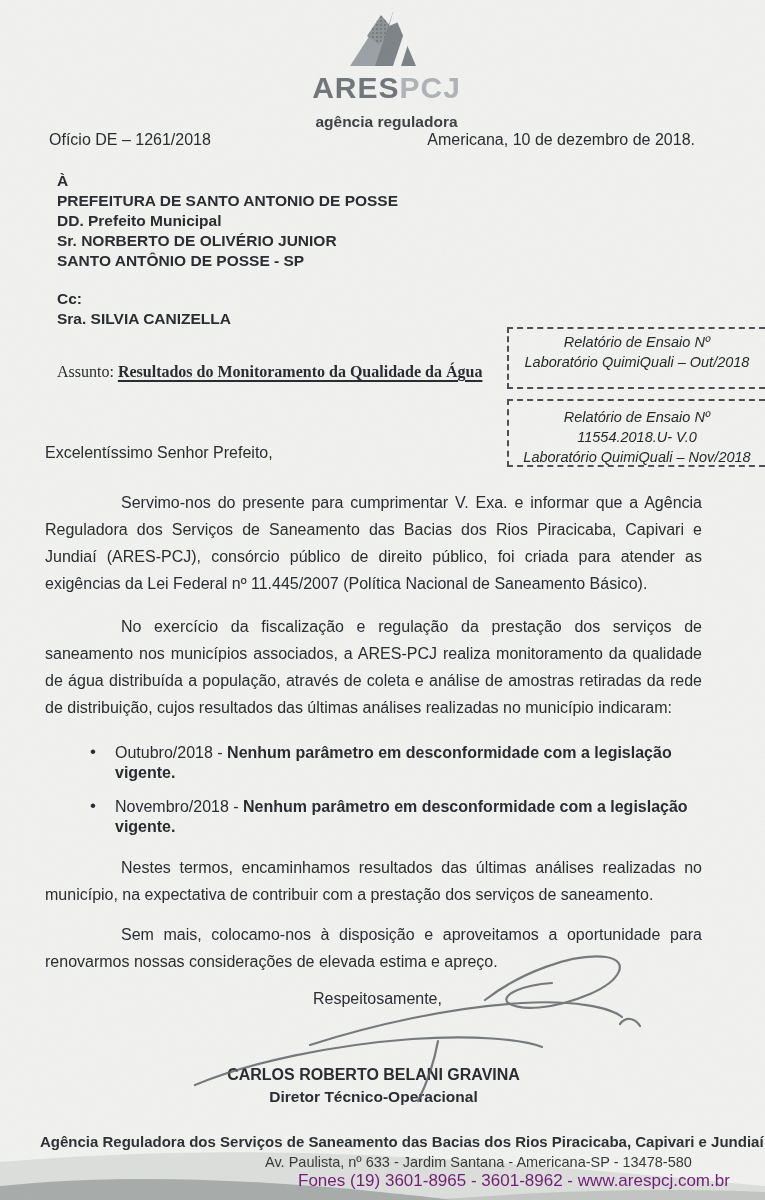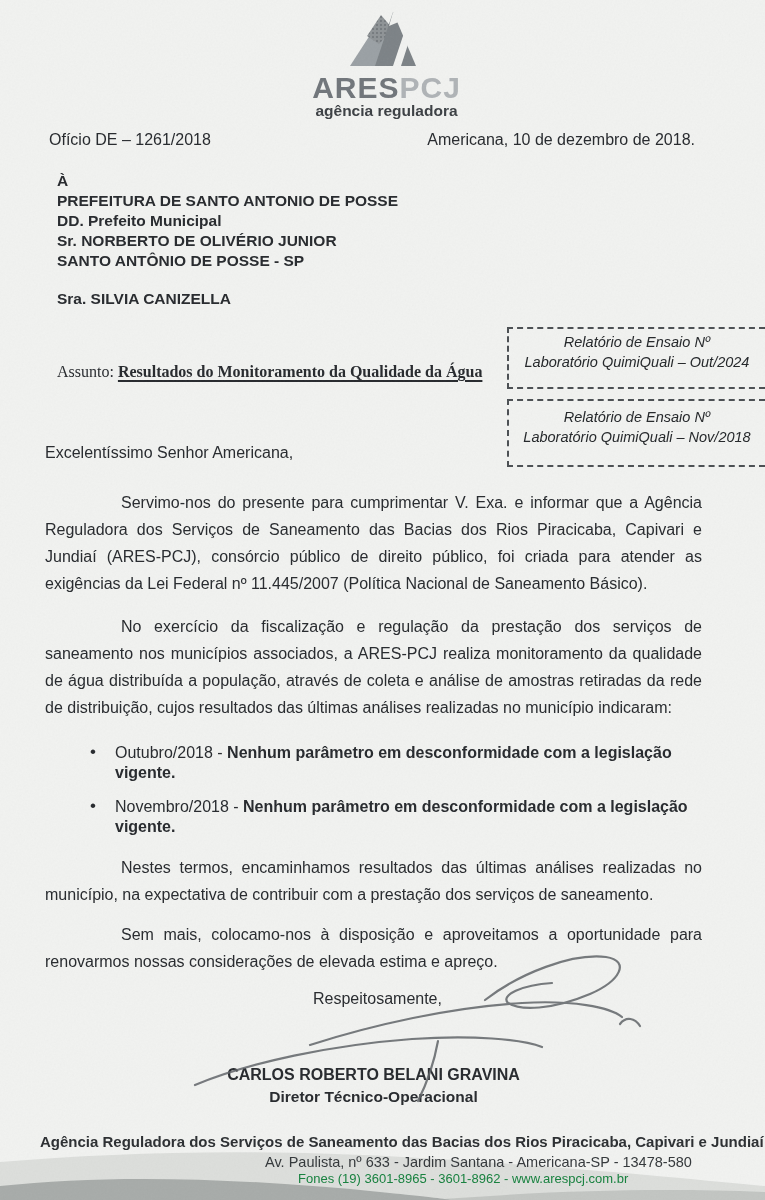--- a/index.html
+++ b/index.html
@@ -6,21 +6,21 @@
   .page{position:relative;width:765px;height:1200px;margin:0 auto;overflow:hidden;
         background:#f1f2f0;font-family:"Liberation Sans",sans-serif;color:#26292d;}
   .noise{position:absolute;inset:0;pointer-events:none;z-index:40;}
 
   
   .logo{position:absolute;top:12px;left:16px;width:765px;text-align:center;z-index:2;}
   .logo-inner{display:inline-block;transform:translateX(-12px);}
   .brand{font-size:30px;font-weight:bold;letter-spacing:1px;line-height:28px;margin-top:2px;}
   .brand .b1{color:#70757a;}
   .brand .b2{color:#afb3b6;font-weight:bold;}
-  .tagline{font-size:15.5px;font-weight:bold;color:#3b3f43;margin-top:0px;}
+  .tagline{font-size:15.5px;font-weight:bold;color:#3b3f43;margin-top:11px;}
 
   
   .office-ref{position:absolute;top:131px;left:49px;font-size:16px;}
   .date-line{position:absolute;top:131px;right:70px;font-size:16px;}
 
   
   .recipient{position:absolute;top:171px;left:57px;font-size:15.5px;font-weight:bold;line-height:20px;}
   .cc{position:absolute;top:289px;left:57px;font-size:15.5px;font-weight:bold;line-height:20px;}
   .subject{position:absolute;top:363px;left:57px;font-size:16px;font-family:Liberation Serif, serif;}
   .subject .subj-u{font-weight:bold;text-decoration:underline;text-decoration-thickness:2px;text-underline-offset:3px;}
@@ -52,21 +52,21 @@
   .signer-name{position:absolute;top:1066px;left:0;width:765px;text-align:center;
                font-size:16px;font-weight:bold;transform:translateX(-9px);}
   .signer-title{position:absolute;top:1088px;left:0;width:765px;text-align:center;
                 font-size:15.5px;font-weight:bold;transform:translateX(-9px);}
 
   
   .footer-wave{position:absolute;left:0;top:1128px;z-index:1;}
   .footer-org{position:absolute;top:1133px;left:40px;font-size:15px;font-weight:bold;
               white-space:nowrap;z-index:5;color:#2b2e31;}
   .footer-address{position:absolute;top:1154px;left:265px;font-size:14.5px;white-space:nowrap;z-index:5;color:#33373a;}
-  .footer-phone{position:absolute;top:1171px;left:298px;font-size:13px;white-space:nowrap;z-index:5;color:#15803d;}
+  .footer-phone{position:absolute;top:1171px;left:298px;font-size:17px;white-space:nowrap;z-index:5;color:#701a75;}
 </style>
 </head>
 <body>
 
 <div class="page">
 
   <div class="logo">
     <div class="logo-inner">
       <svg width="78" height="56" viewBox="0 0 78 56">
         <defs>
@@ -91,38 +91,40 @@
 
   <div class="recipient">
     <div>À</div>
     <div>PREFEITURA DE SANTO ANTONIO DE POSSE</div>
     <div>DD. Prefeito Municipal</div>
     <div>Sr. NORBERTO DE OLIVÉRIO JUNIOR</div>
     <div>SANTO ANTÔNIO DE POSSE - SP</div>
   </div>
 
   <div class="cc">
+    <div>Cc:</div>
     <div>Sra. SILVIA CANIZELLA</div>
   </div>
 
   <div class="subject">
     <span>Assunto: </span><span class="subj-u">Resultados do Monitoramento da Qualidade da Água</span>
   </div>
 
   <div class="rbox rbox1">
     <div>Relatório de Ensaio Nº</div>
-    <div>Laboratório QuimiQuali – Out/2024</div>
+    <div>Laboratório QuimiQuali – Out/2018</div>
   </div>
   <div class="rbox rbox2">
     <div>Relatório de Ensaio Nº</div>
+    <div>11554.2018.U- V.0</div>
     <div>Laboratório QuimiQuali – Nov/2018</div>
   </div>
 
   <div class="body-block">
-    <div class="salutation">Excelentíssimo Senhor Americana,</div>
+    <div class="salutation">Excelentíssimo Senhor Prefeito,</div>
     <p class="para indent p1">Servimo-nos do presente para cumprimentar V. Exa. e informar que a Agência Reguladora dos Serviços de Saneamento das Bacias dos Rios Piracicaba, Capivari e Jundiaí (ARES-PCJ), consórcio público de direito público, foi criada para atender as exigências da Lei Federal nº 11.445/2007 (Política Nacional de Saneamento Básico).</p>
     <p class="para indent p2">No exercício da fiscalização e regulação da prestação dos serviços de saneamento nos municípios associados, a ARES-PCJ realiza monitoramento da qualidade de água distribuída a população, através de coleta e análise de amostras retiradas da rede de distribuição, cujos resultados das últimas análises realizadas no município indicaram:</p>
     <div class="bullets">
       <div class="bullet">
         <span class="dot">•</span>
         <span><span>Outubro/2018 - </span><b>Nenhum parâmetro em desconformidade com a legislação vigente.</b></span>
       </div>
       <div class="bullet">
         <span class="dot">•</span>
         <span><span>Novembro/2018 - </span><b>Nenhum parâmetro em desconformidade com a legislação vigente.</b></span>

